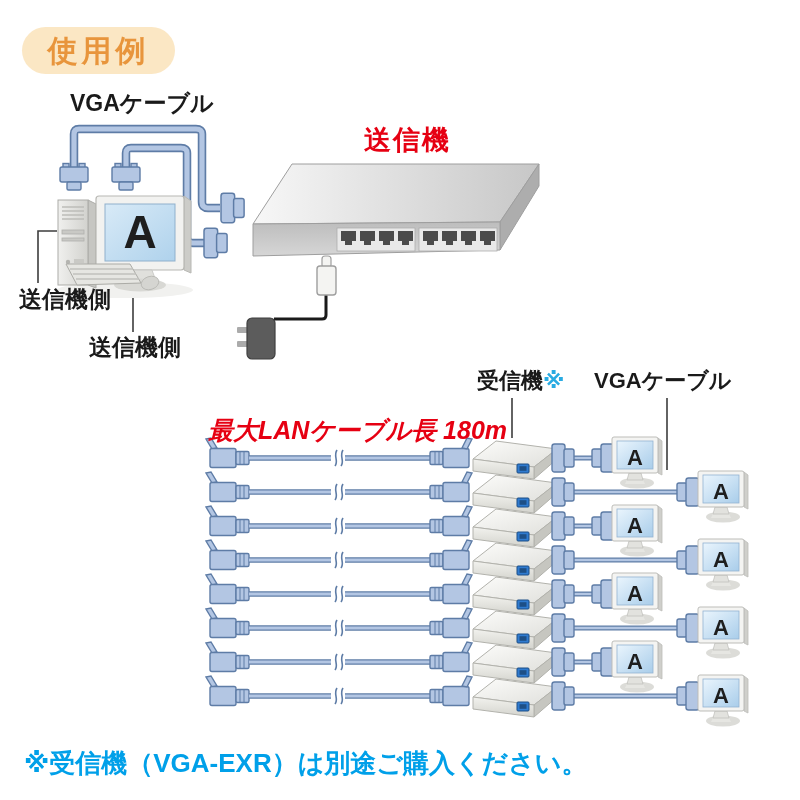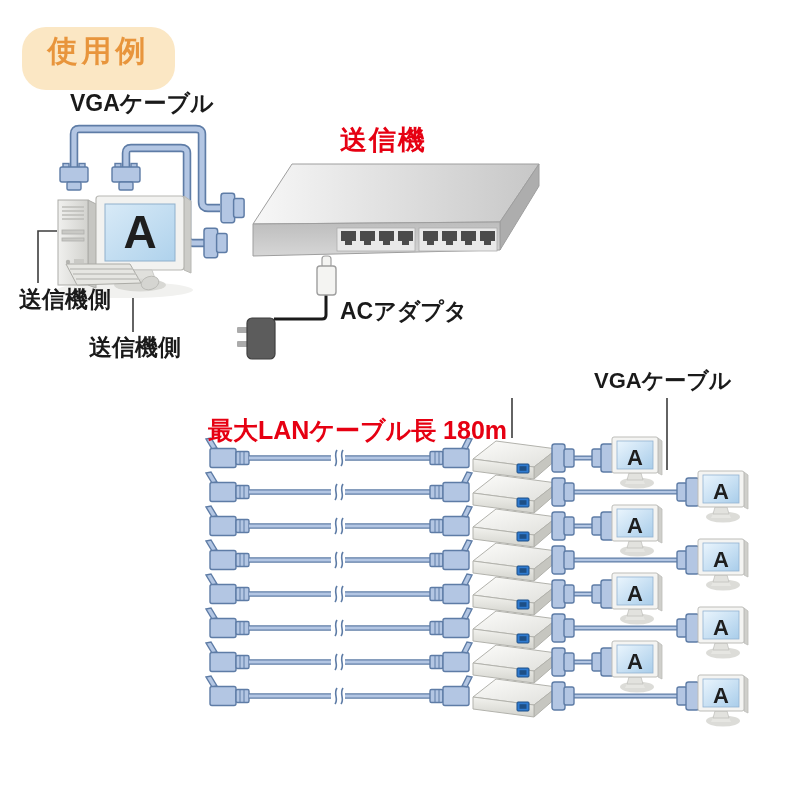--- a/index.html
+++ b/index.html
@@ -7,32 +7,32 @@
     --note-blue:#00A0E9; --note-mark-blue:#29ABE2;
     --cable-fill:#B3C6E3; --cable-stroke:#5E7CA6; --port-blue:#2F7BD0;
     --text-black:#1A1A1A;
   }
   html,body{margin:0;padding:0;}
   body{width:800px;height:800px;background:#fff;position:relative;overflow:hidden;
        font-family:"Liberation Sans","DejaVu Sans",sans-serif;}
   #stage{position:absolute;left:0;top:0;width:800px;height:800px;}
   svg{position:absolute;left:0;top:0;}
   .lbl{position:absolute;font-weight:700;color:var(--text-black);white-space:nowrap;}
-  #badge{left:22px;top:27px;width:153px;height:63px;background:var(--badge-bg);
+  #badge{left:22px;top:27px;width:153px;height:47px;background:var(--badge-bg);
          border-radius:24px;text-align:center;line-height:47px;font-size:30px;
          font-weight:700;color:var(--badge-text);letter-spacing:4px;}
   #vga-label-top{left:70px;top:88px;font-size:23px;}
-  #transmitter-label{left:340px;top:122px;font-size:27px;color:var(--accent-red);letter-spacing:2px;}
+  #transmitter-label{left:364px;top:122px;font-size:27px;color:var(--accent-red);letter-spacing:2px;}
   #ac-label{left:340px;top:296px;font-size:23px;}
   #pc-label{left:5px;top:284px;width:120px;text-align:center;font-size:23px;line-height:30px;}
   #display-label{left:68px;top:332px;width:134px;text-align:center;font-size:23px;line-height:30px;}
   #receiver-label{left:477px;top:366px;font-size:22px;}
   #receiver-label .mark{color:var(--note-mark-blue);}
   #vga-label-right{left:594px;top:366px;font-size:22px;}
-  #max-length-label{left:208px;top:414px;font-size:25px;color:var(--accent-red);}
+  #max-length-label{left:208px;top:414px;font-size:25px;color:var(--accent-red);font-style:italic;}
   #footnote{left:24px;top:746px;font-size:26px;color:var(--note-blue);}
   
   .cable-outer{stroke:var(--cable-stroke);fill:none;}
   .cable-inner{stroke:var(--cable-fill);fill:none;}
   .conn{fill:var(--cable-fill);stroke:var(--cable-stroke);stroke-width:1.4;}
   .conn-line{stroke:var(--cable-stroke);stroke-width:1;}
   .leader{stroke:#3d3d3d;stroke-width:1.6;fill:none;}
   .monitor-letter{font-family:"Liberation Sans","DejaVu Sans",sans-serif;font-weight:700;fill:#1E1E1E;}
 </style>
 </head>
@@ -235,23 +235,24 @@
         <use href="#def-row-short" xlink:href="#def-row-short" transform="translate(0,594)"></use>
         <use href="#def-row-long" xlink:href="#def-row-long" transform="translate(0,628)"></use>
         <use href="#def-row-short" xlink:href="#def-row-short" transform="translate(0,662)"></use>
         <use href="#def-row-long" xlink:href="#def-row-long" transform="translate(0,696)"></use>
       </g>
 </svg>
 
 <div id="badge" class="lbl">使用例</div>
 <div id="vga-label-top" class="lbl">VGAケーブル</div>
 <div id="transmitter-label" class="lbl">送信機</div>
-<div id="ac-label" class="lbl">ACアダプタ</div>
 <div id="pc-label" class="lbl">
   <div>送信機側</div>
 </div>
 <div id="display-label" class="lbl">
   <div>送信機側</div>
 </div>
+<div id="receiver-label" class="lbl"><span>受信機</span><span class="mark">※</span></div>
 <div id="vga-label-right" class="lbl">VGAケーブル</div>
 <div id="max-length-label" class="lbl">最大LANケーブル長 180m</div>
+<div id="footnote" class="lbl">※受信機（VGA-EXR）は別途ご購入ください。</div>
 
 </div>
 
 </body></html>

